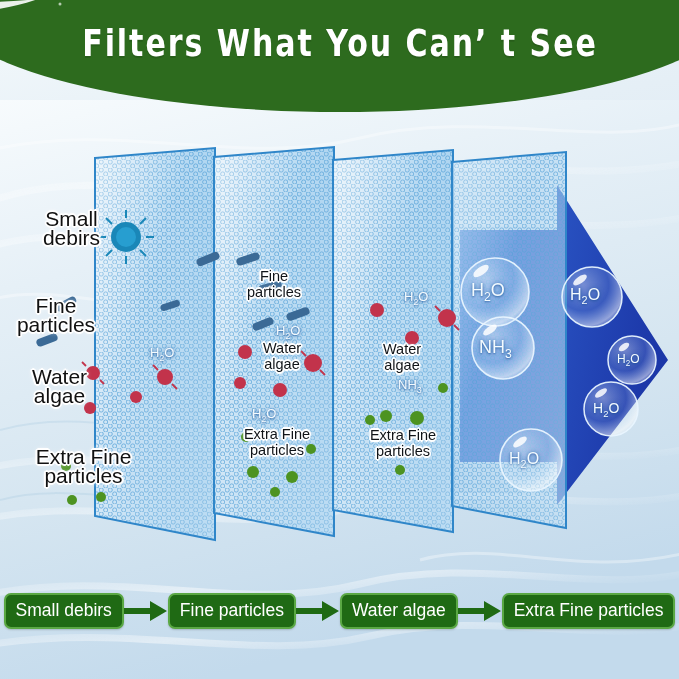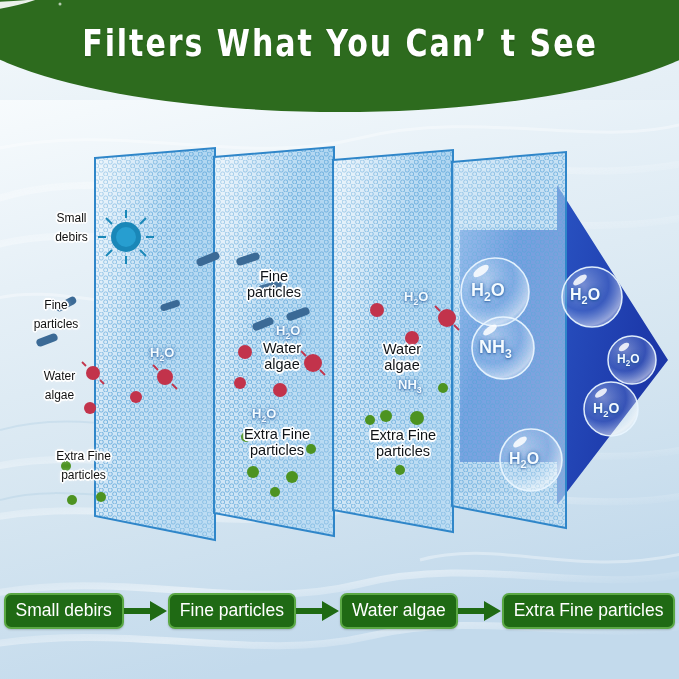--- a/index.html
+++ b/index.html
@@ -43,30 +43,30 @@
     font-family:"Liberation Sans", sans-serif;
     text-align:center;
     white-space:pre-line;
     text-shadow:
       -1.6px 0 #fff, 1.6px 0 #fff, 0 -1.6px #fff, 0 1.6px #fff,
       -1.2px -1.2px #fff, 1.2px -1.2px #fff, -1.2px 1.2px #fff, 1.2px 1.2px #fff,
       0 0 3px #fff, 0 0 5px #fff;
     pointer-events:none;
   }
   .left-label{
-    position:absolute;color:#111;font-size:12px;line-height:19px;
+    position:absolute;color:#111;font-size:21px;line-height:19px;
     text-align:center;white-space:pre-line;
     text-shadow:
       -1.8px 0 #fff, 1.8px 0 #fff, 0 -1.8px #fff, 0 1.8px #fff,
       -1.3px -1.3px #fff, 1.3px -1.3px #fff, -1.3px 1.3px #fff, 1.3px 1.3px #fff,
       0 0 4px #fff, 0 0 6px #fff;
     pointer-events:none;
   }
   .mol{
-    position:absolute;color:#f4fbff;font-weight:bold;
+    position:absolute;color:#f4fbff;font-weight:normal;
     font-family:"Liberation Sans", sans-serif;
     text-shadow:0 0 4px rgba(30,90,160,.75), 0 1px 2px rgba(20,70,140,.6);
     pointer-events:none;white-space:nowrap;
   }
   .mol sub{font-size:.68em;}
 
   
   .flow{
     position:absolute;left:0;right:0;bottom:47px;height:42px;
     display:flex;align-items:center;justify-content:center;gap:0;

